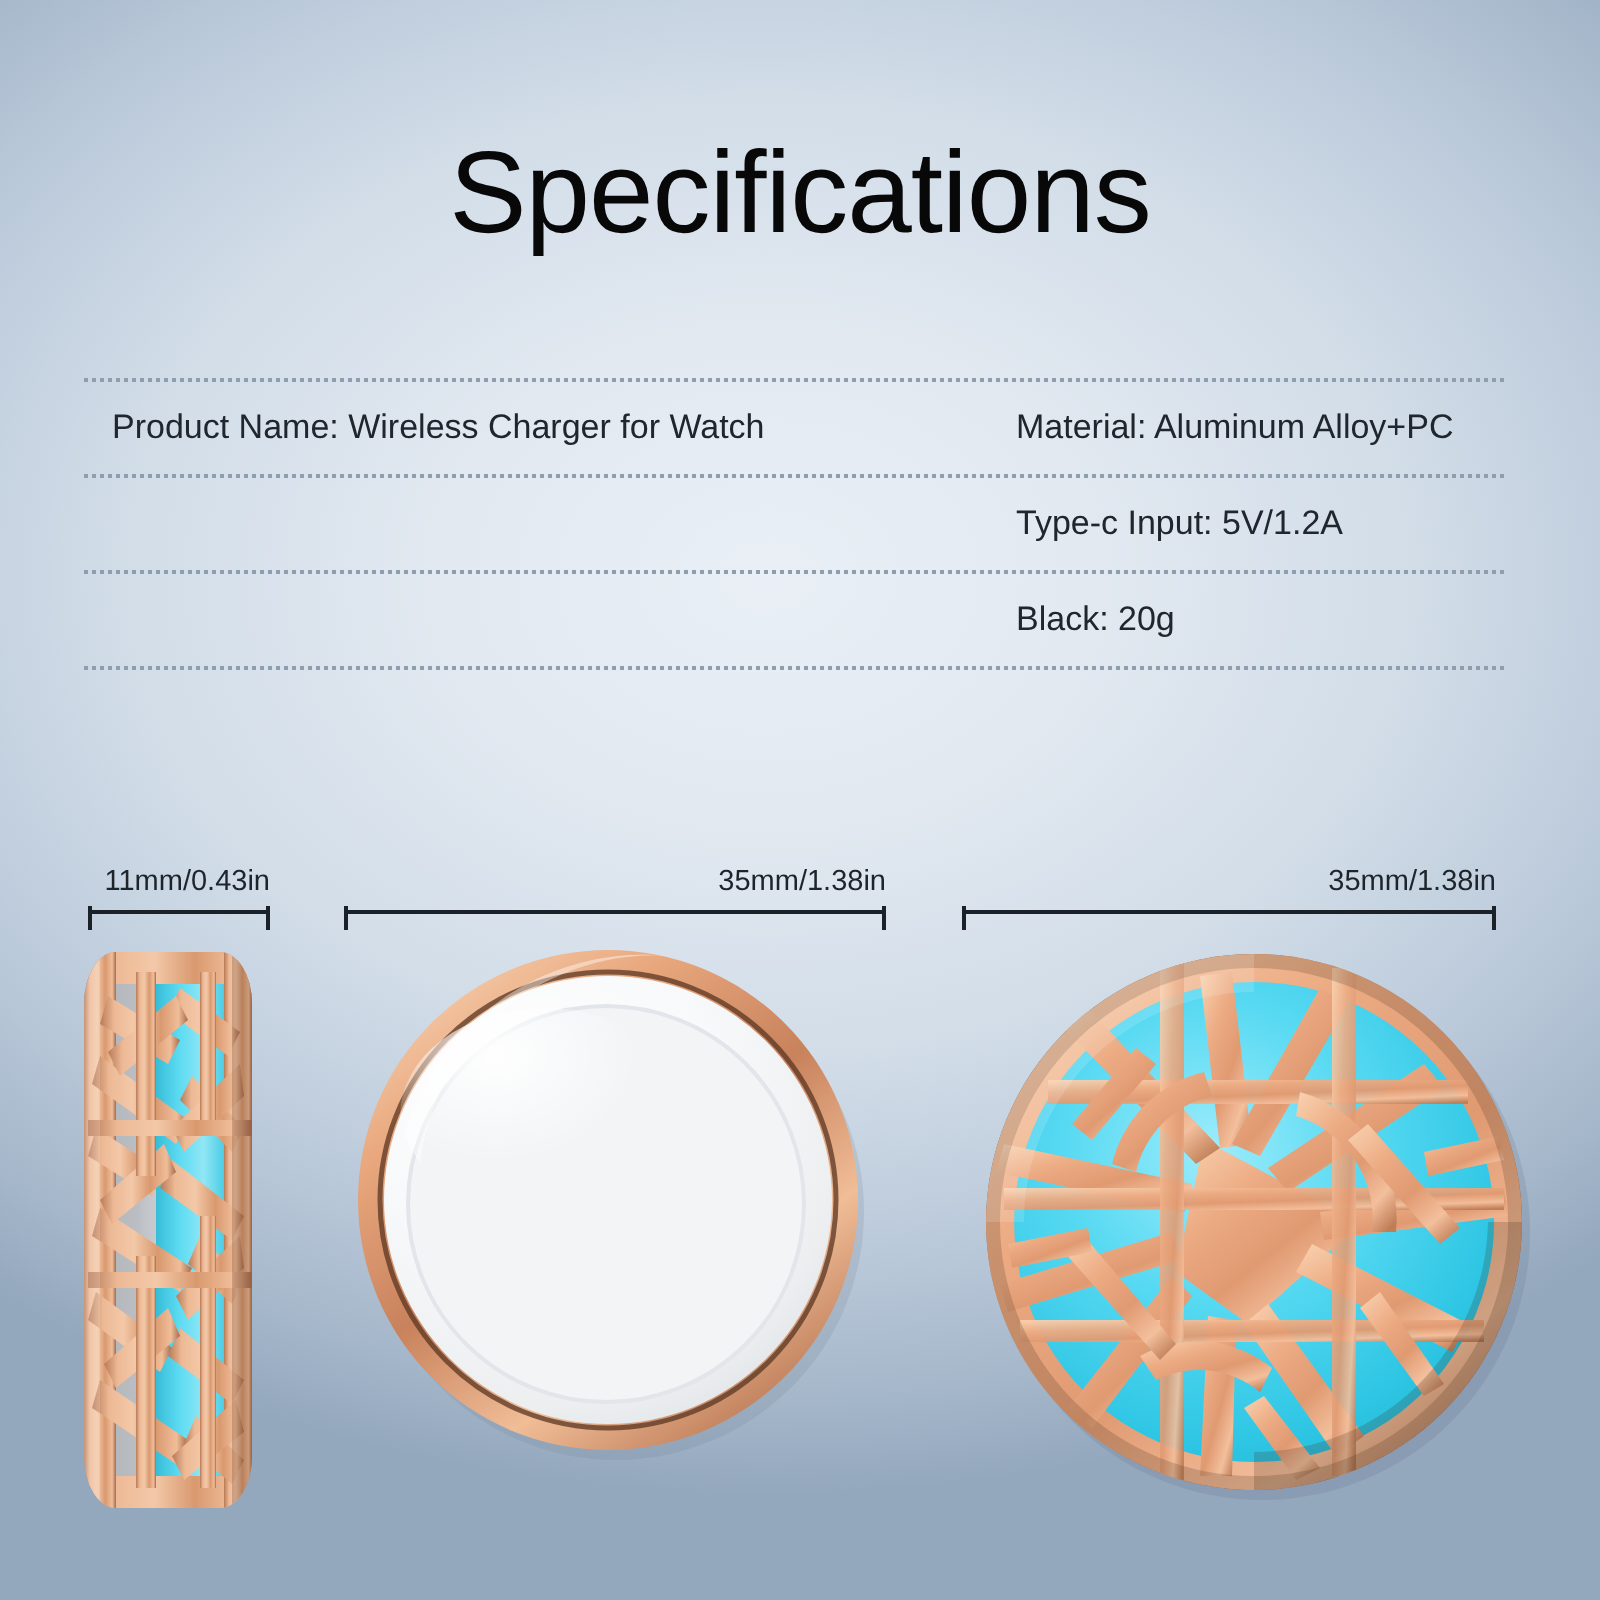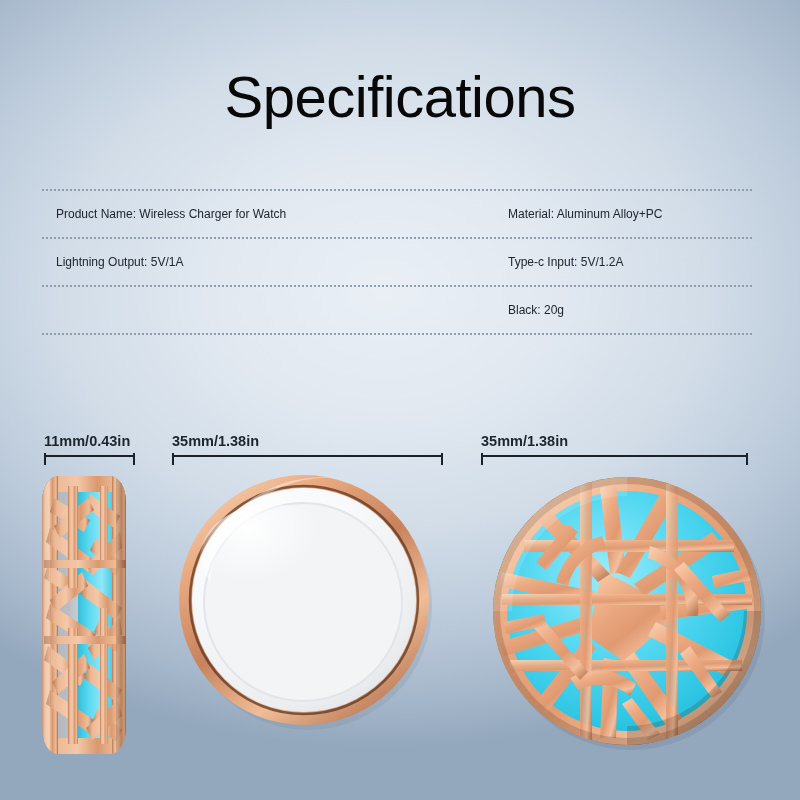--- a/index.html
+++ b/index.html
@@ -53,40 +53,40 @@
     position: relative;
     height: 46px;
     border-top: 2px dotted #8e9eae;
     display: flex;
     align-items: center;
   }
   .spec-row:last-child {
     border-bottom: 2px dotted #8e9eae;
   }
   .spec-cell {
-    font-size: 12px;
+    font-size: 17px;
     color: #20262e;
     font-weight: 500;
     white-space: nowrap;
   }
   .spec-cell.left  { position: absolute; left: 14px; }
   .spec-cell.right { position: absolute; left: 466px; text-align: center; }
 
   
   .dim {
     position: absolute;
   }
   .dim-label {
     position: absolute;
     bottom: 12px;
     left: 0;
     width: 100%;
-    text-align: left;
+    text-align: right;
     font-size: 14.5px;
-    font-weight: bold;
+    font-weight: normal;
     color: #1d242c;
     white-space: nowrap;
   }
   .dim-line {
     position: absolute;
     bottom: 4px;
     left: 0;
     width: 100%;
     height: 2px;
     background: #1a2129;
@@ -113,21 +113,20 @@
   <div id="title">Specifications</div>
 
   <div id="spec-table">
 
     <div class="spec-row">
       <div class="spec-cell left">Product Name: Wireless Charger for Watch</div>
       <div class="spec-cell right">Material: Aluminum Alloy+PC</div>
     </div>
 
     <div class="spec-row">
-      <div class="spec-cell left">Lightning Output: 5V/1A</div>
       <div class="spec-cell right">Type-c Input: 5V/1.2A</div>
     </div>
 
 
     <div class="spec-row">
       <div class="spec-cell right">Black: 20g</div>
     </div>
 
   </div>
 

